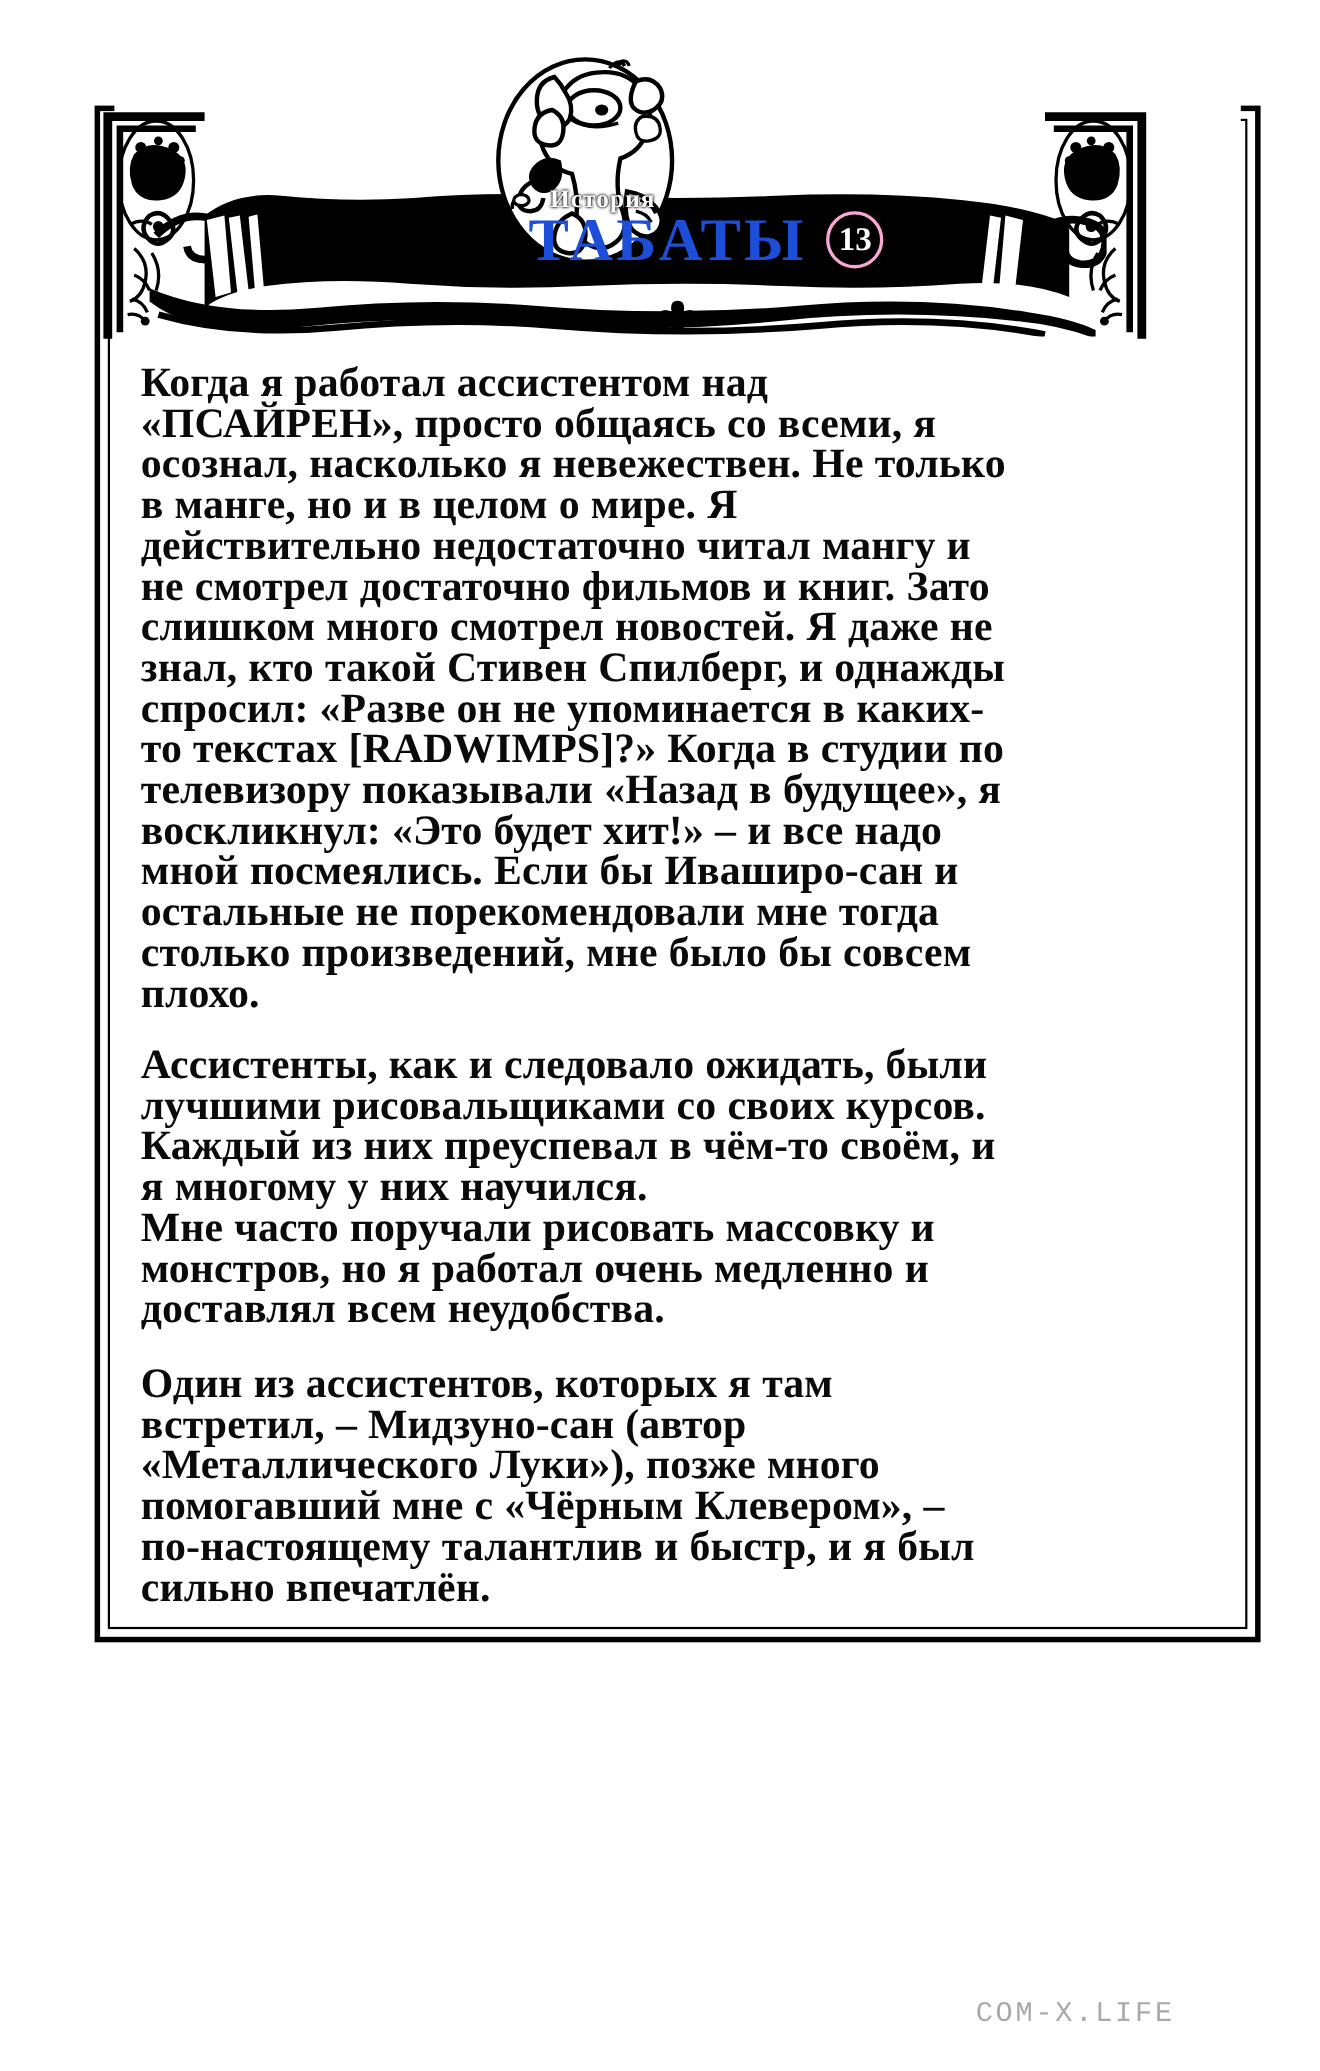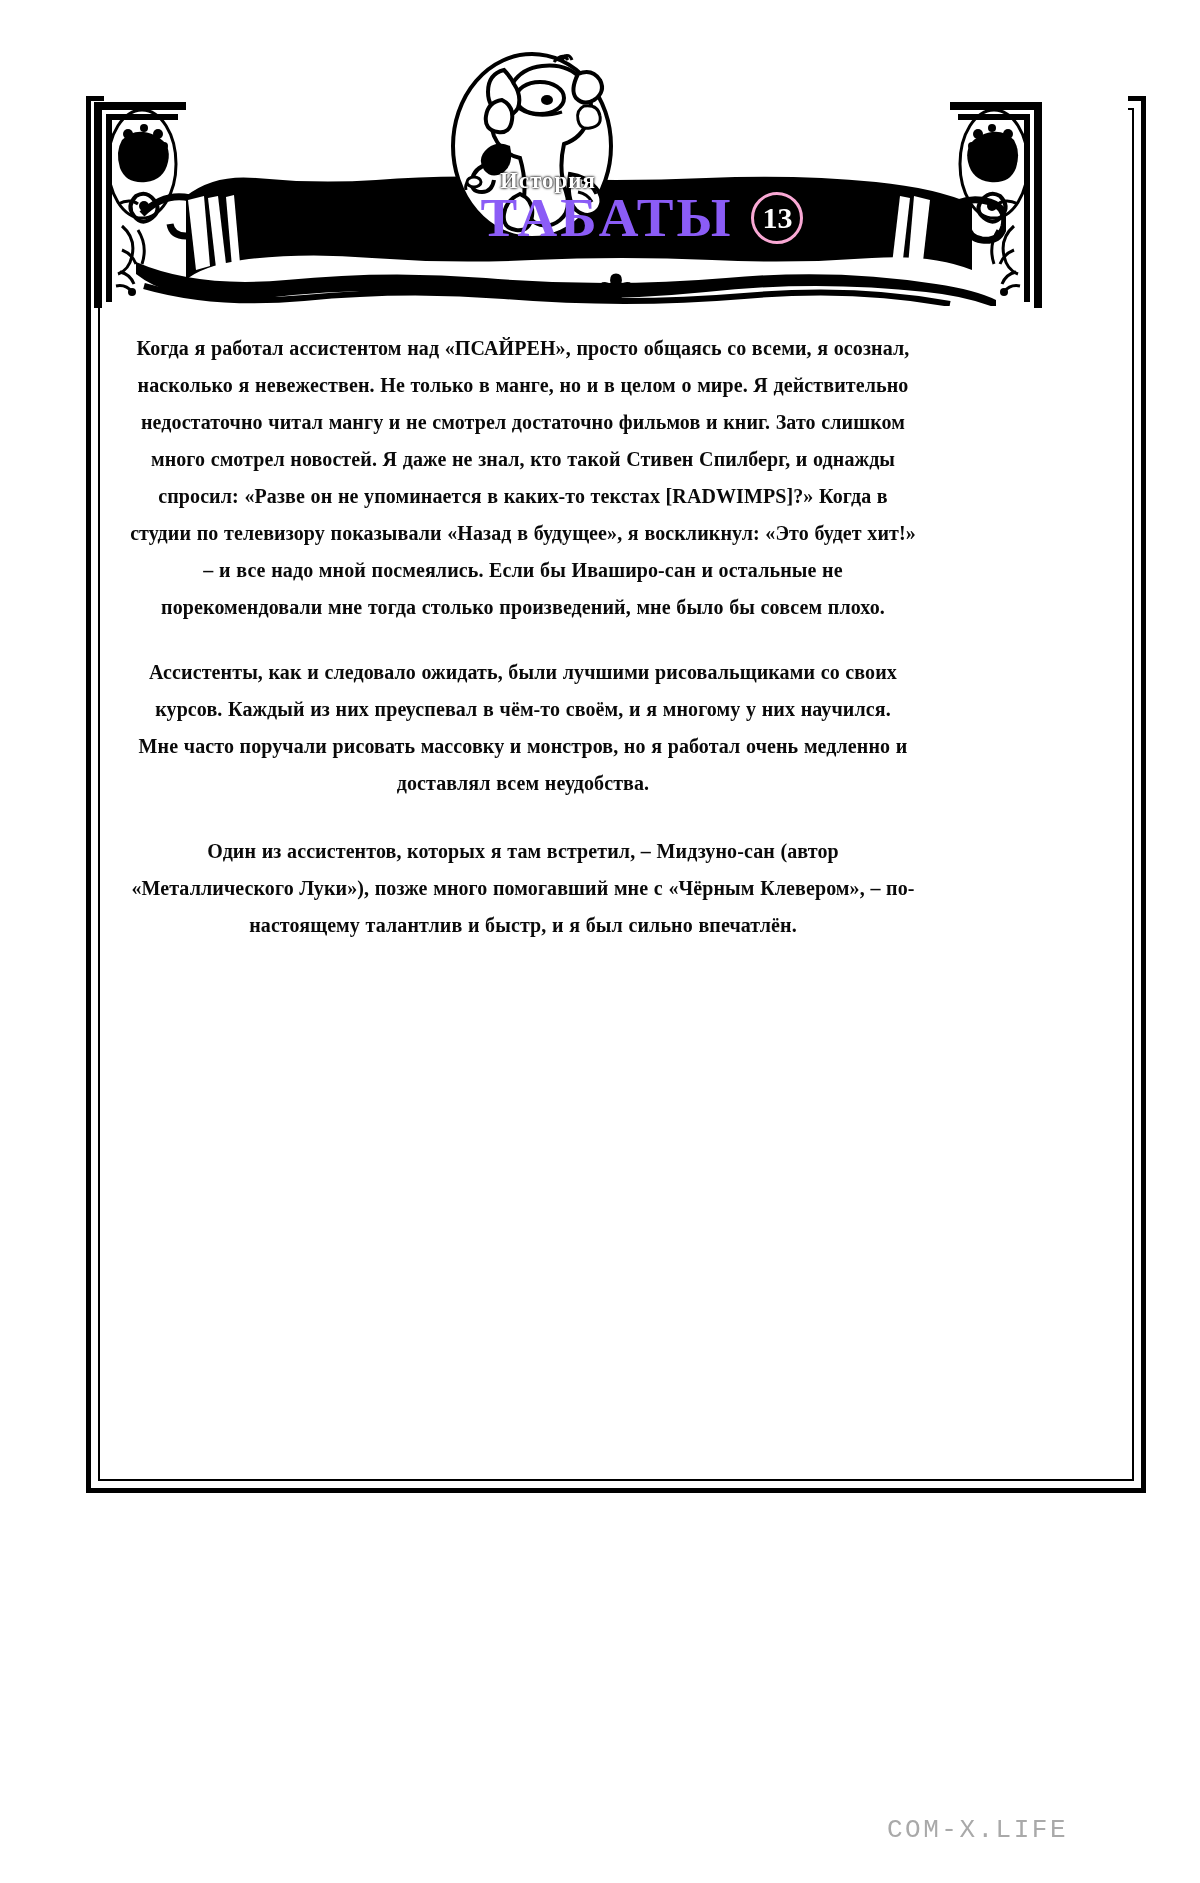--- a/index.html
+++ b/index.html
@@ -108,21 +108,21 @@
     left: 0;
     top: 34px;
     width: 1200px;
     display: flex;
     align-items: center;
     justify-content: center;
     gap: 18px;
     transform: translateX(26px);
   }
   .banner-main {
-    color: #8b5cf6;
+    color: #1d4ed8;
     font-family: "Liberation Serif", serif;
     font-size: 55px;
     font-weight: bold;
     letter-spacing: 3px;
     line-height: 1;
   }
   .chapter-badge {
     width: 52px;
     height: 52px;
     border-radius: 50%;
@@ -154,25 +154,25 @@
   .body-text {
     position: absolute;
     left: 112px;
     top: 330px;
     width: 790px;
   }
   .para {
     color: #0a0a0a;
     font-family: "Liberation Serif", serif;
     font-weight: bold;
-    font-size: 20px;
+    font-size: 38px;
     line-height: 37px;
     letter-spacing: 0.1px;
     margin: 0 0 28px 0;
-    text-align: center;
+    text-align: left;
     word-spacing: 0.5px;
   }
   .para:last-child { margin-bottom: 0; margin-top: 31px; }
 
   
   .watermark {
     position: absolute;
     right: 52px;
     bottom: 38px;
     color: #a9a9a9;

